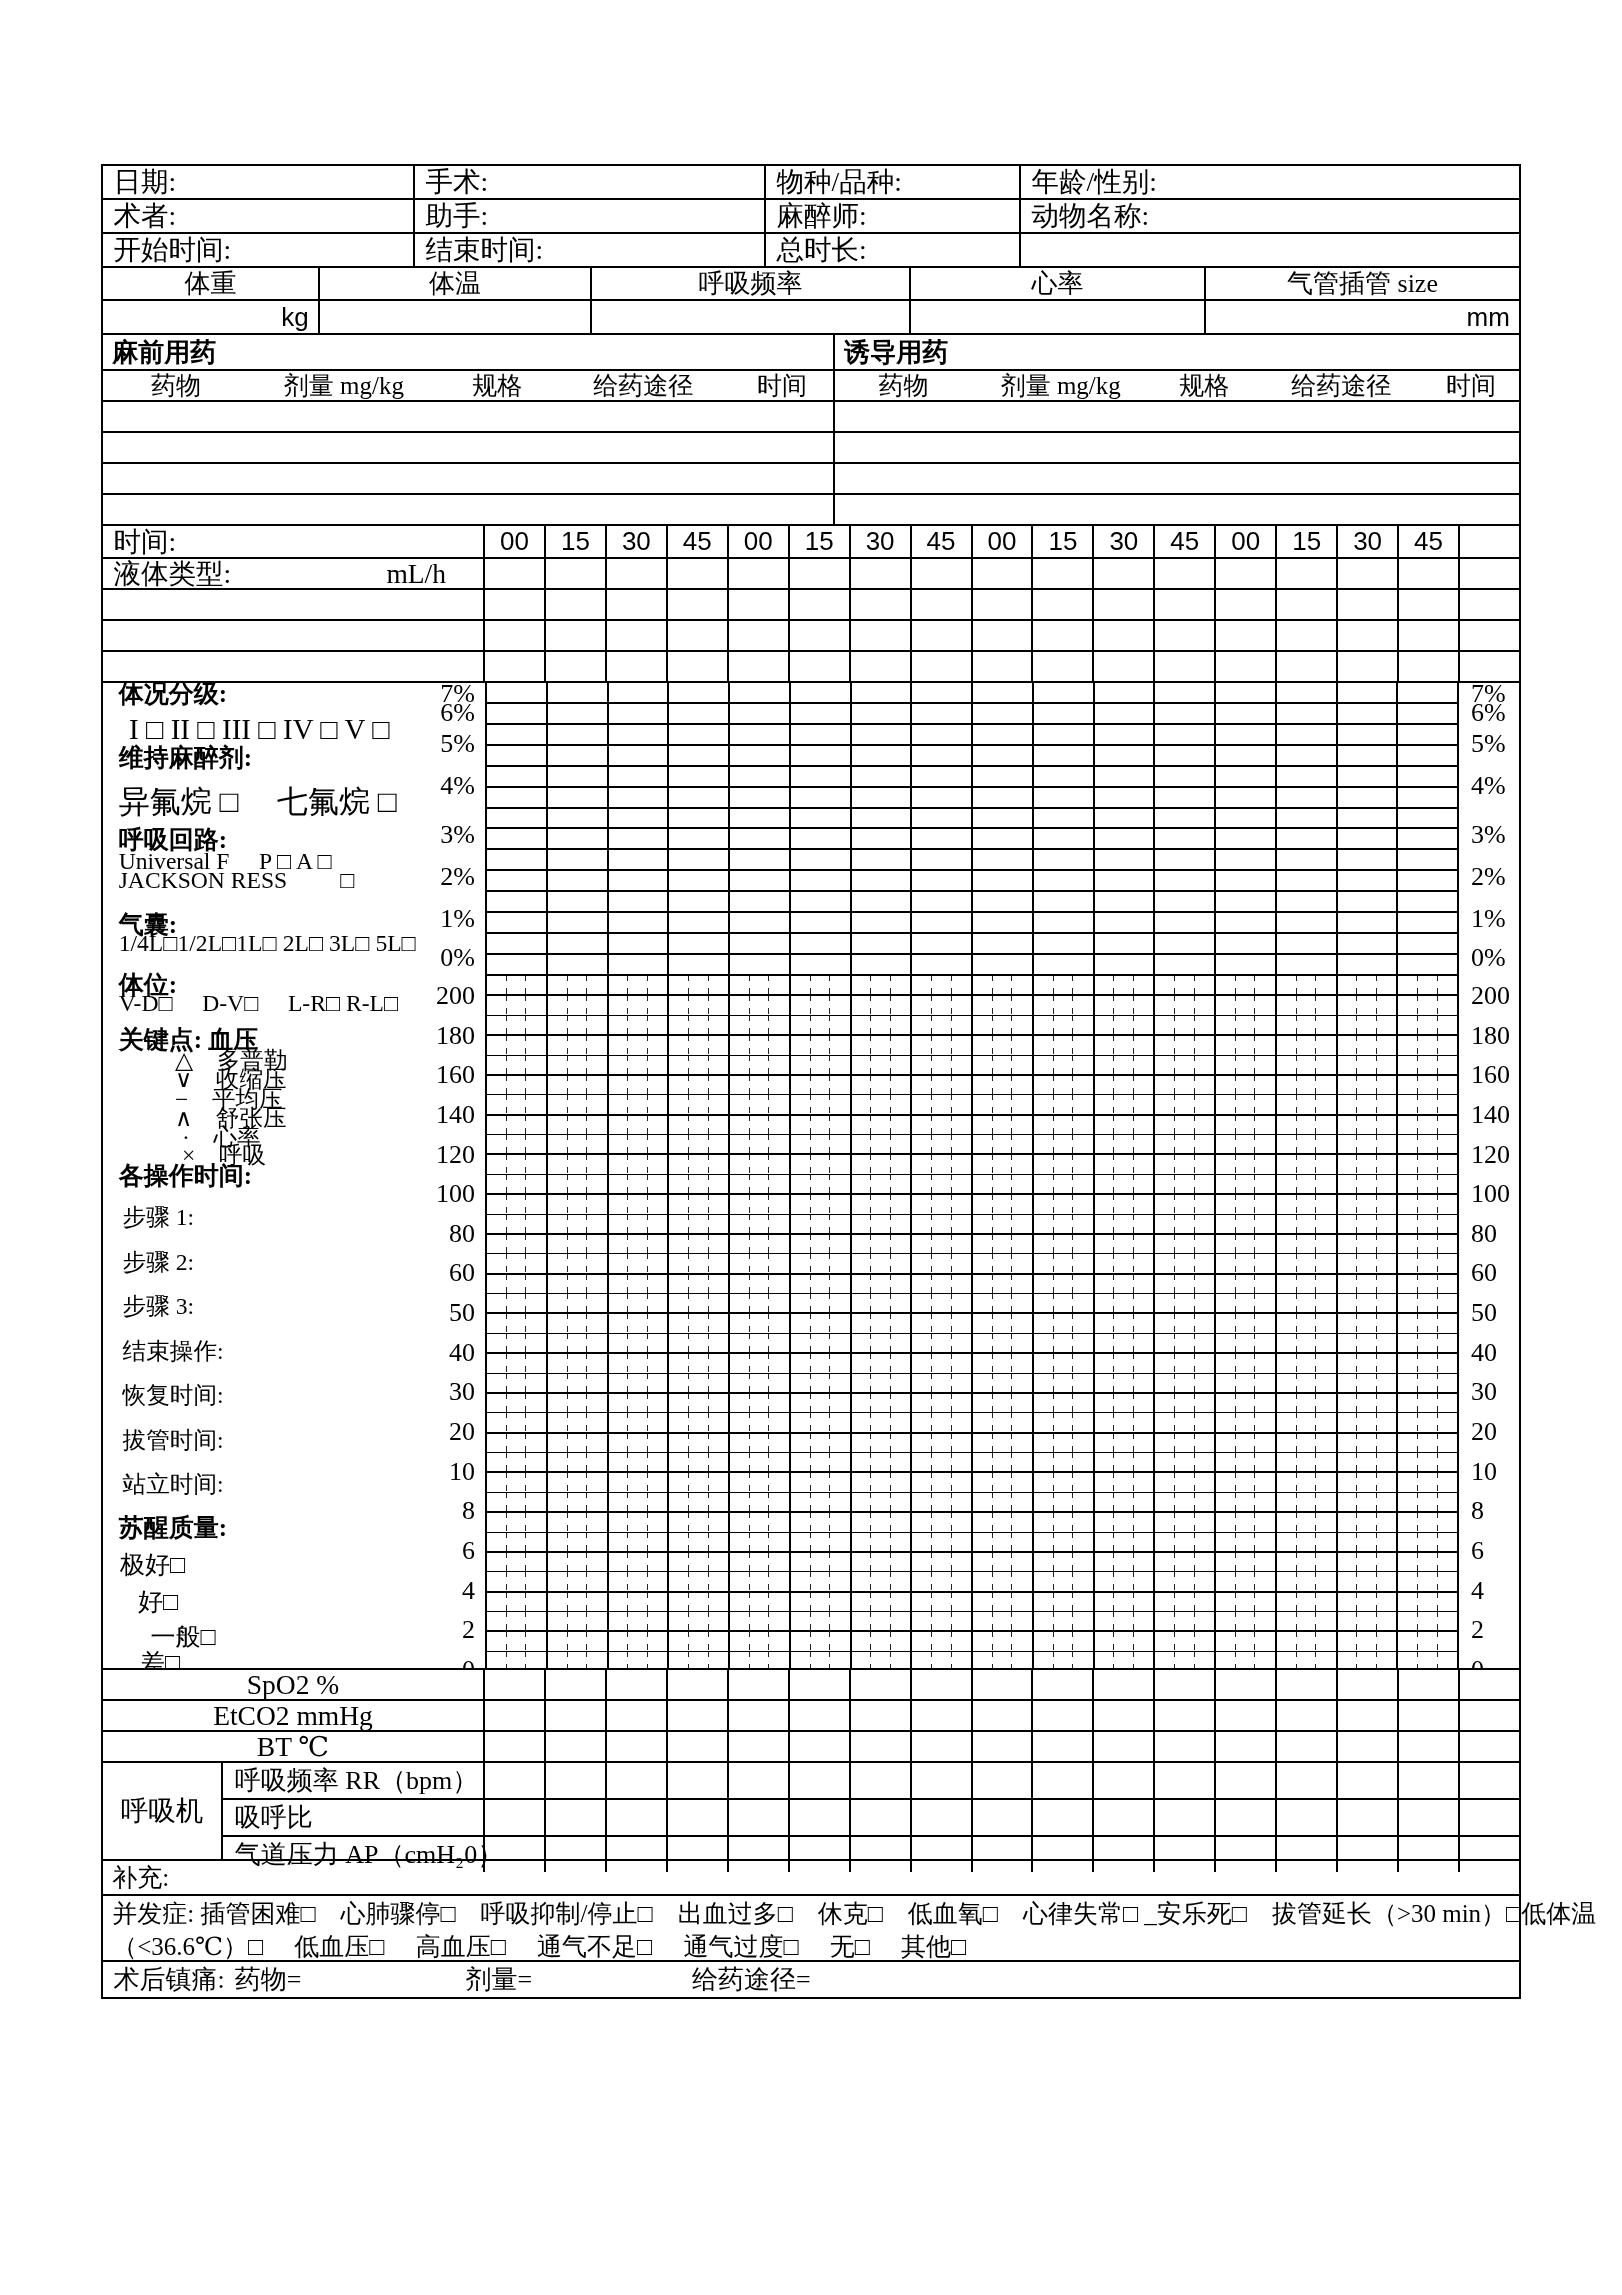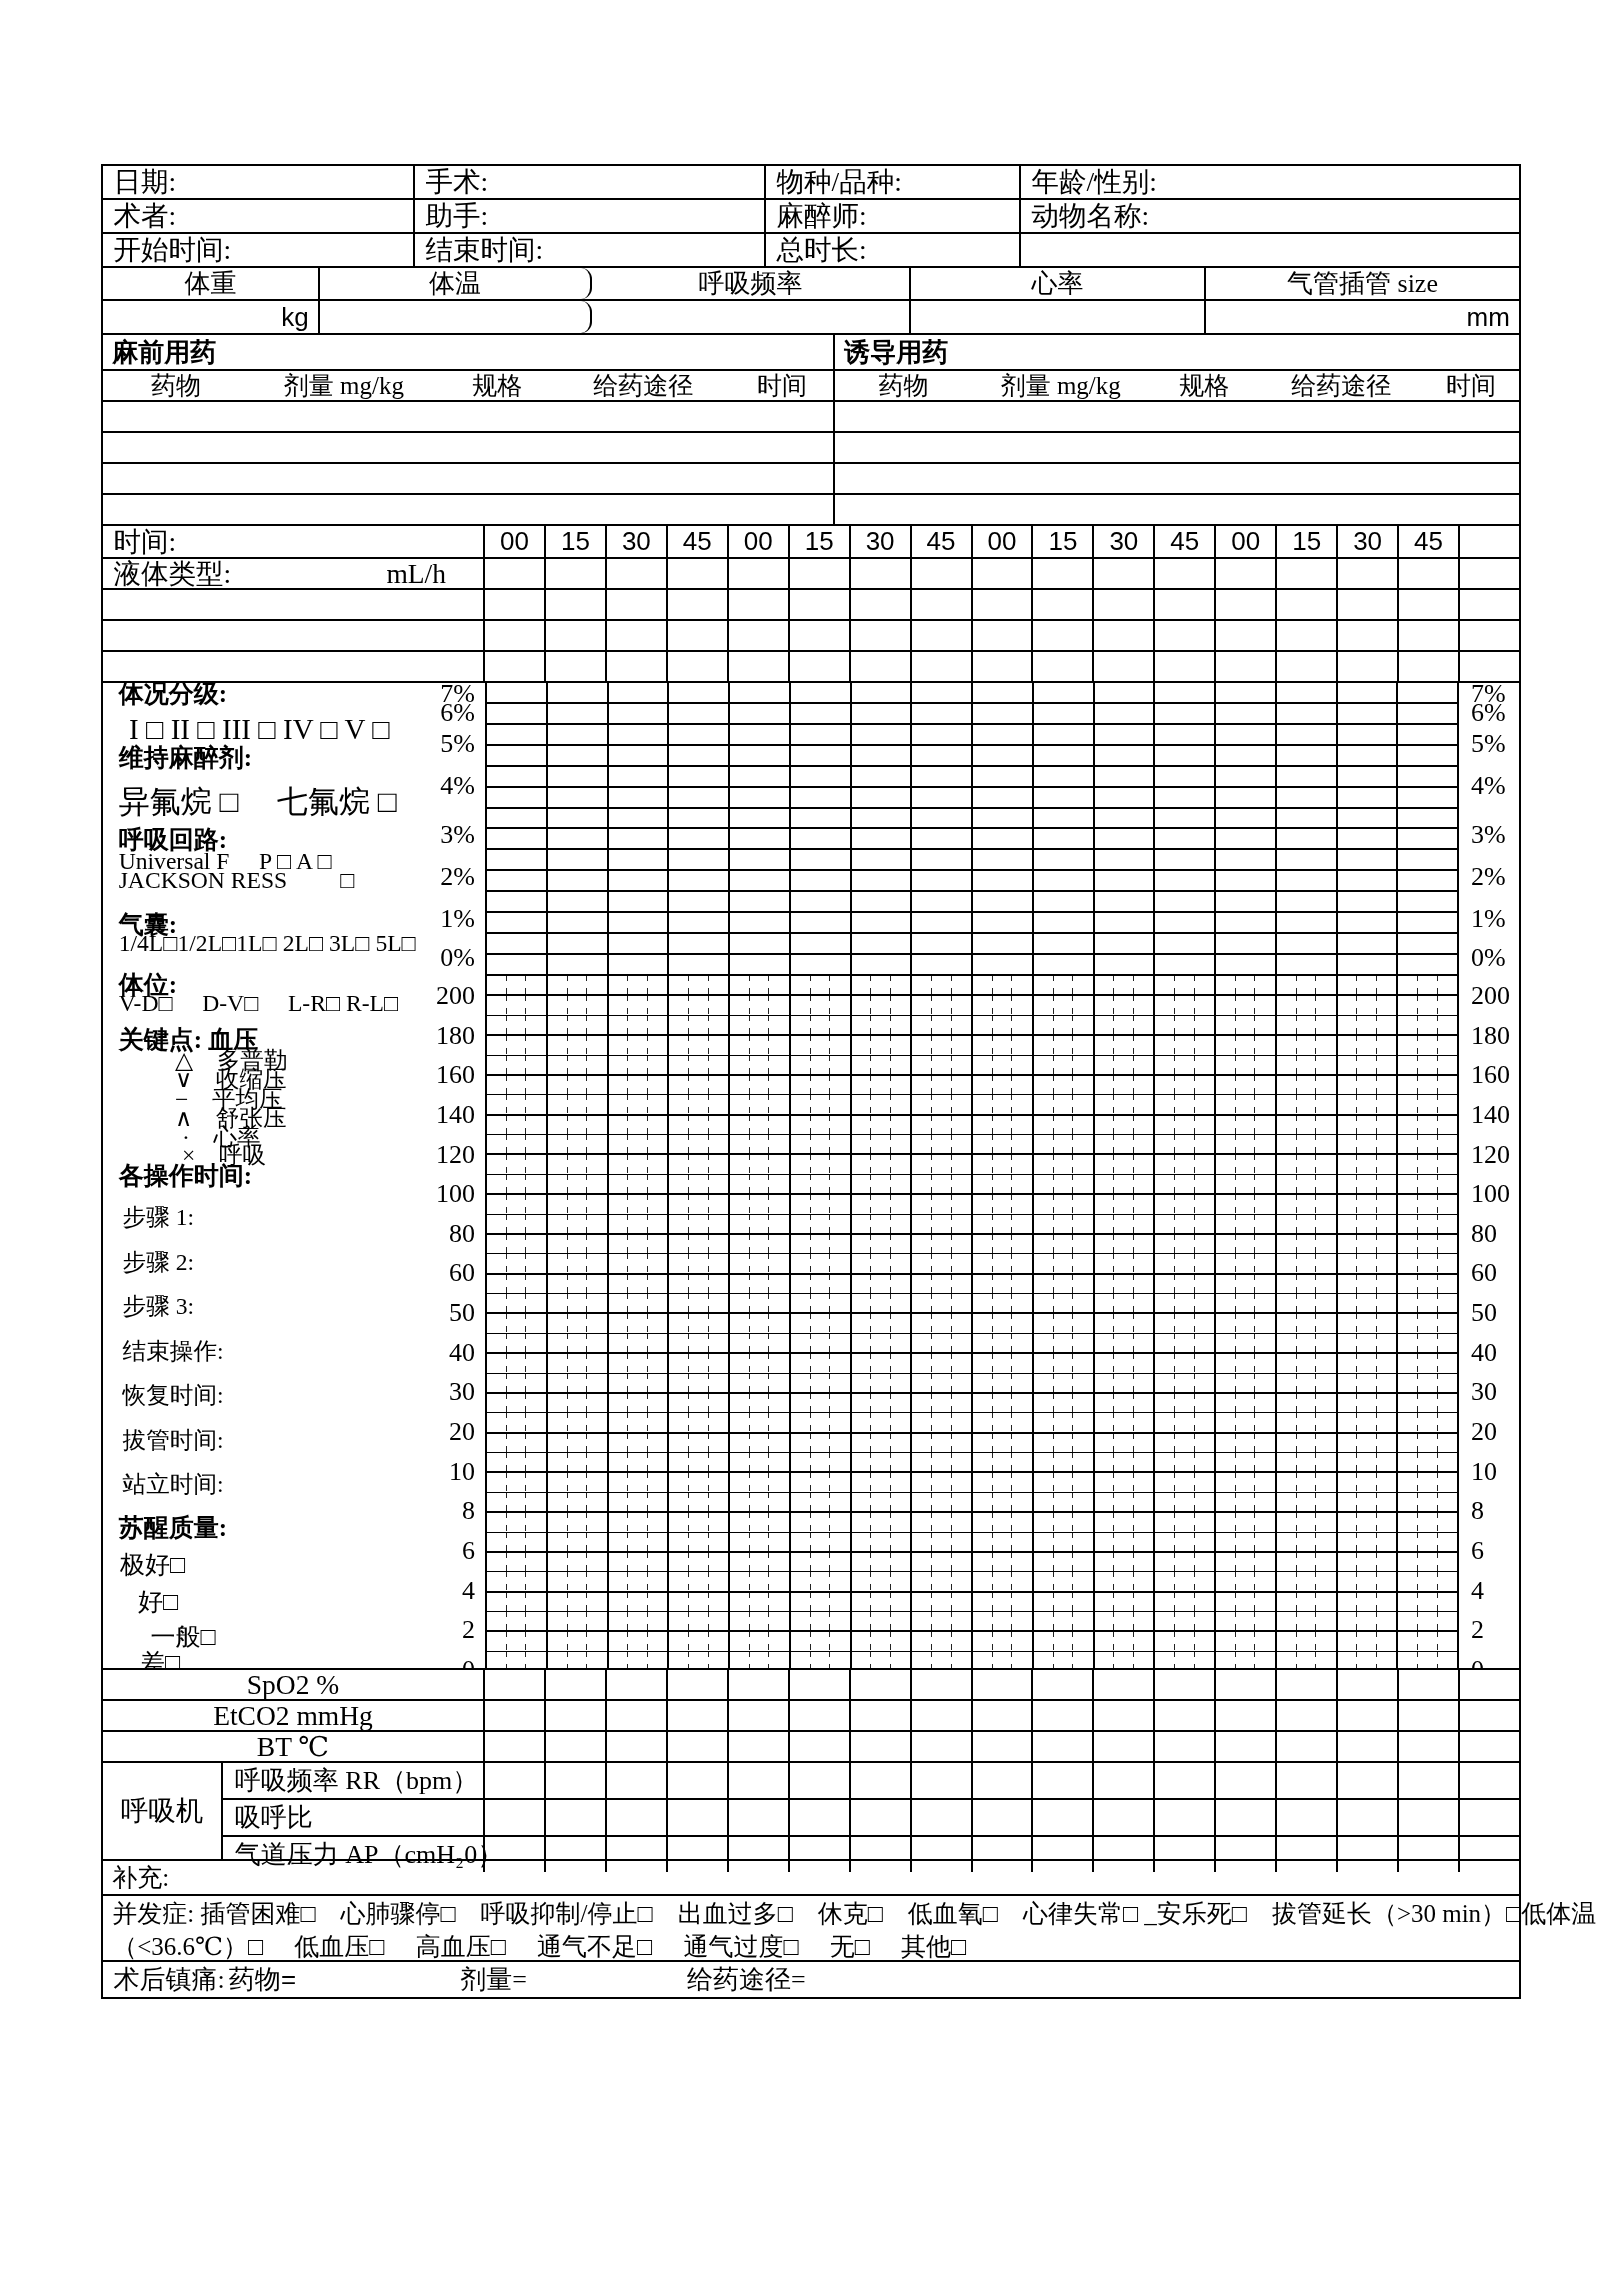--- a/index.html
+++ b/index.html
@@ -20,21 +20,21 @@
   .title-row {
     height: 60px; border-bottom: 2.6px solid #000;
     display: flex; align-items: center; justify-content: center;
     font-size: 42px; font-weight: bold; letter-spacing: 2.6px;
   }
   .info-row { height: 34px; border-bottom-width: 2.6px; }
   .iw1 { width: 312px; } .iw2 { width: 351px; } .iw3 { width: 255px; } .iw4 { flex: 1; }
 
   .vh-row { height: 33px; }
   .vh-row .c { justify-content: center; padding-left: 0; font-size: 26px; }
-  .vw1 { width: 217px; } .vw2 { width: 272px; border-radius: 11px; } .vw3 { width: 319px; } .vw4 { width: 295px; } .vw5 { flex: 1; }
+  .vw1 { width: 217px; } .vw2 { width: 272px; } .vw3 { width: 319px; } .vw4 { width: 295px; } .vw5 { flex: 1; }
   .units-row { height: 34px; border-bottom-width: 2.6px; }
   .units-row .c { font-size: 26px; font-family: "Liberation Sans", "DejaVu Sans", sans-serif; padding-left: 0; }
   .units-row .c .uin { width: 100%; text-align: right; padding-right: 9.2px; }
 
   .band-row { height: 36px; border-bottom-width: 2.6px; }
   .bh1 { width: 732px; border-right: 2px solid #000; display:flex; align-items:center; padding-left: 9.2px; font-size: 26px; font-weight: bold; }
   .bh2 { flex: 1; display:flex; align-items:center; padding-left: 9.2px; font-size: 26px; font-weight: bold; }
   .sub-row { height: 31px; border-bottom-width: 2.6px; }
   .shalf { width: 732px; border-right: 2px solid #000; display: flex; align-items: center; }
   .shalf2 { flex: 1; display: flex; align-items: center; }
@@ -96,21 +96,21 @@
   .vlab { width: 120px; border-right: 2px solid #000; display: flex; align-items: center; justify-content: center; font-size: 27.5px; }
   .vrows { flex: 1; display: flex; flex-direction: column; }
   .vr2 { flex: 1; display: flex; border-bottom: 2px solid #000; }
   .vr2.bot { border-bottom: none; }
   .vsub { width: 262px; border-right: 2px solid #000; display: flex; align-items: center; padding-left: 11.8px; font-size: 26px; white-space: nowrap; }
 
   .sup-row { height: 35px; border-bottom: 2.6px solid #000; display: flex; align-items: center; padding-left: 9.2px; font-size: 25px; }
   .compl-row { height: 66px; border-bottom: 2.6px solid #000; padding: 1.3px 6.5px 0 9.2px; font-size: 25px; line-height: 33px; white-space: nowrap; }
   .postop-row { height: 35px; display: flex; align-items: center; font-size: 26px; }
   .postop-row .pl { padding-left: 10.5px; }
-  .postop-row .f0 { margin-left: 4px; font-family: Liberation Mono, monospace; }
+  .postop-row .f0 { margin-left: 10px; }
   .postop-row .f1 { margin-left: 164px; }
   .postop-row .f2 { margin-left: 160px; }
 </style>
 </head>
 <body>
 
 <div class="form">
 
 
   <div class="row info-row">

